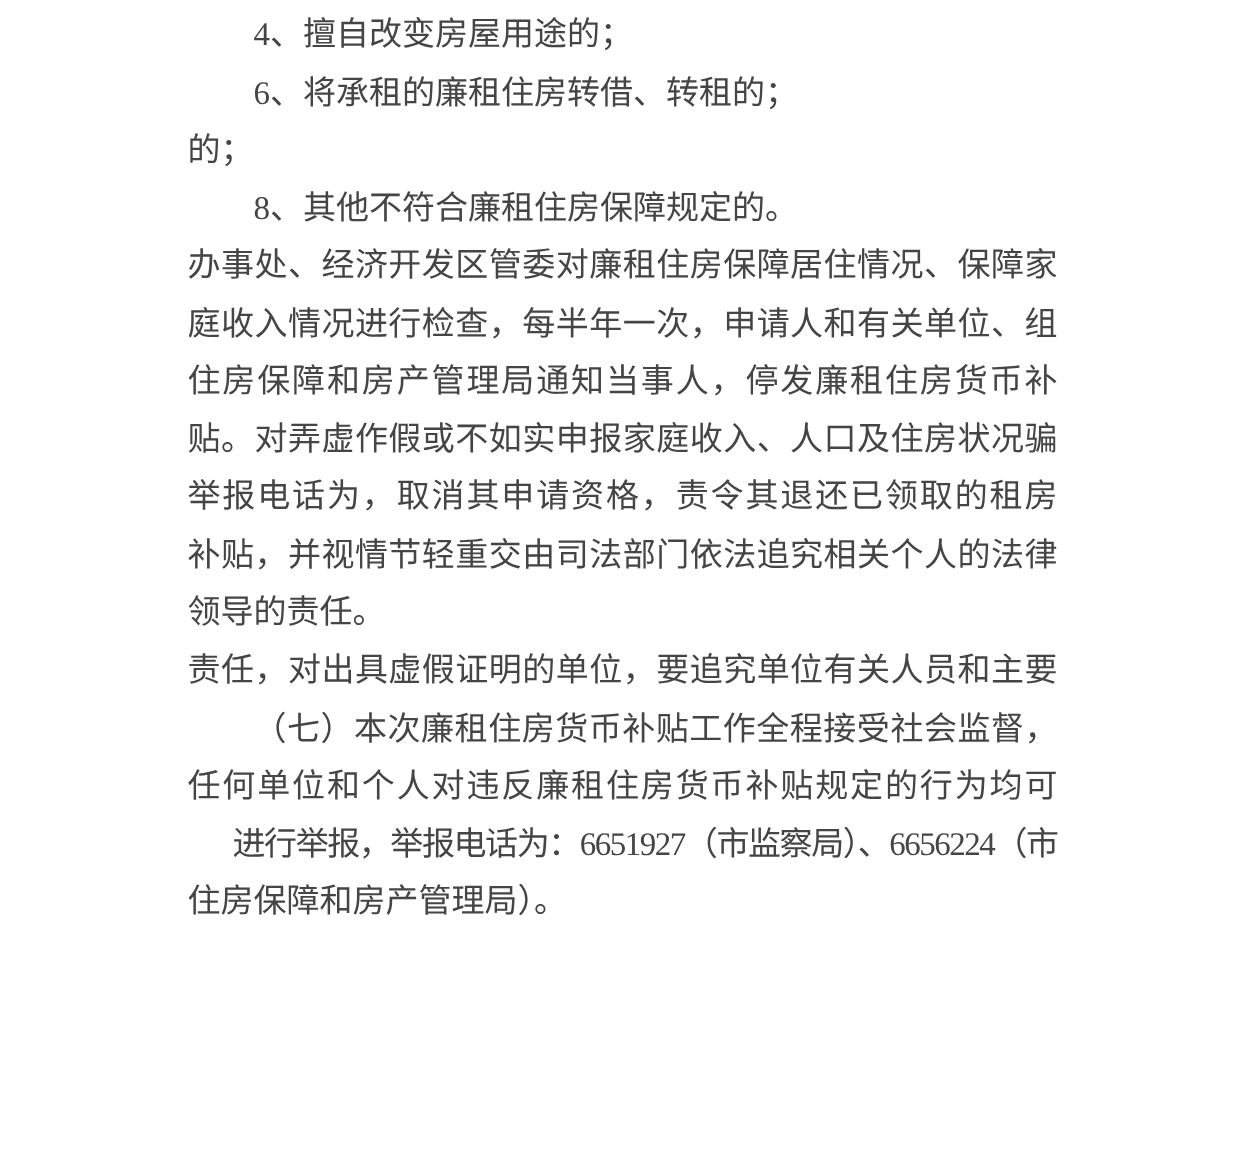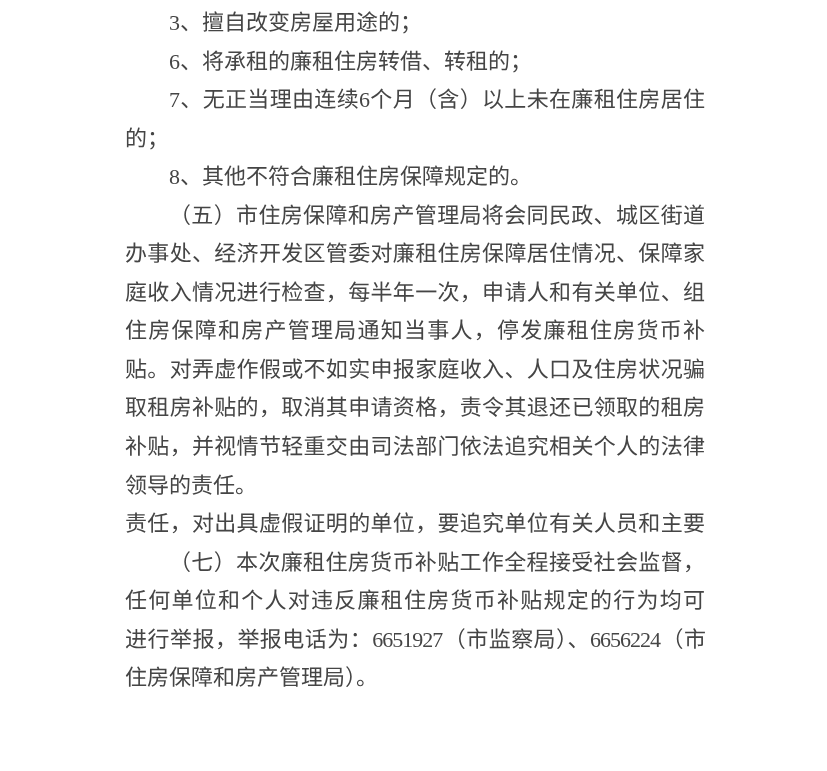--- a/index.html
+++ b/index.html
@@ -34,37 +34,36 @@
     text-align: justify;
     text-align-last: justify;
   }
   
   .ind {
     text-indent: 44px;
   }
   
   .compress {
     letter-spacing: -1px;
+    margin-left: 30px;
   }
 </style>
 </head>
 <body>
 
 <div class="doc-body">
-  <div class="ln ind">3、擅自改变房屋用途的；</div>
+  <div class="ln ind">4、擅自改变房屋用途的；</div>
   <div class="ln ind">6、将承租的廉租住房转借、转租的；</div>
-  <div class="ln ind fill">7、无正当理由连续6个月（含）以上未在廉租住房居住</div>
   <div class="ln">的；</div>
   <div class="ln ind">8、其他不符合廉租住房保障规定的。</div>
-  <div class="ln ind fill">（五）市住房保障和房产管理局将会同民政、城区街道</div>
   <div class="ln fill">办事处、经济开发区管委对廉租住房保障居住情况、保障家</div>
   <div class="ln fill">庭收入情况进行检查，每半年一次，申请人和有关单位、组</div>
   <div class="ln fill">住房保障和房产管理局通知当事人，停发廉租住房货币补</div>
   <div class="ln fill">贴。对弄虚作假或不如实申报家庭收入、人口及住房状况骗</div>
-  <div class="ln fill">取租房补贴的，取消其申请资格，责令其退还已领取的租房</div>
+  <div class="ln fill">举报电话为，取消其申请资格，责令其退还已领取的租房</div>
   <div class="ln fill">补贴，并视情节轻重交由司法部门依法追究相关个人的法律</div>
   <div class="ln">领导的责任。</div>
   <div class="ln fill">责任，对出具虚假证明的单位，要追究单位有关人员和主要</div>
   <div class="ln ind fill">（七）本次廉租住房货币补贴工作全程接受社会监督，</div>
   <div class="ln fill">任何单位和个人对违反廉租住房货币补贴规定的行为均可</div>
   <div class="ln fill compress">进行举报，举报电话为：6651927（市监察局）、6656224（市</div>
   <div class="ln">住房保障和房产管理局）。</div>
 </div>
 
 </body></html>

